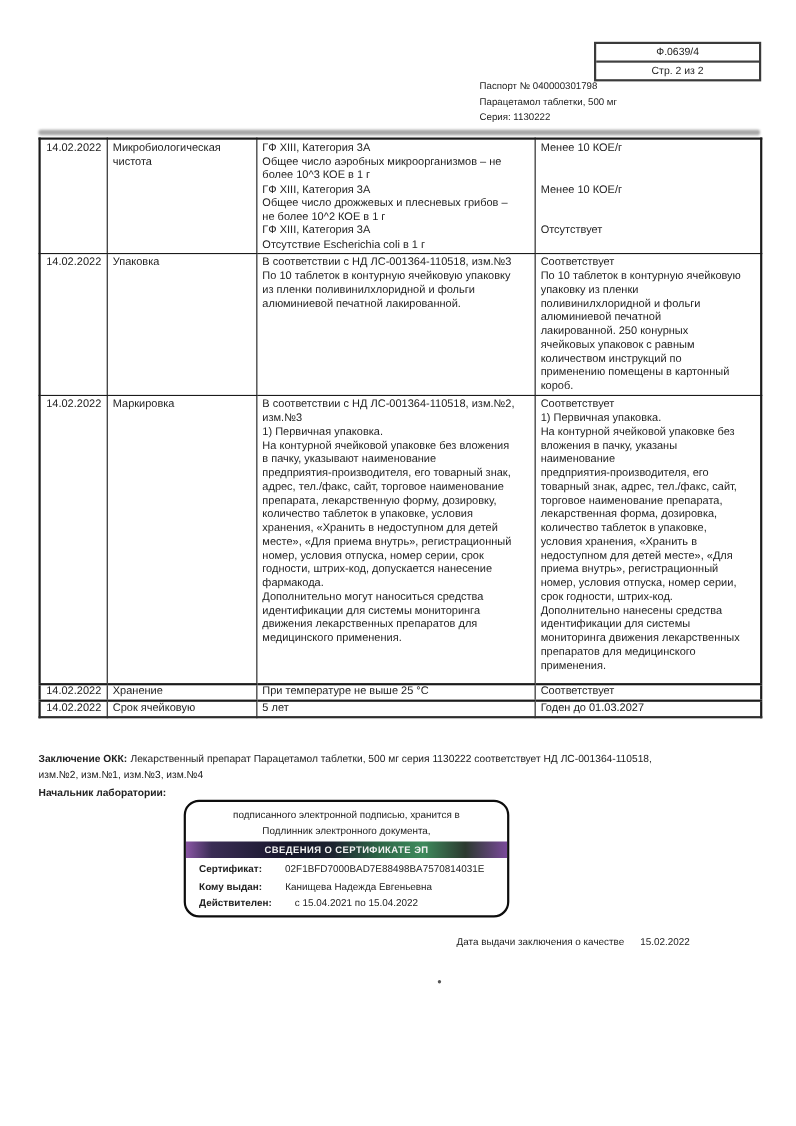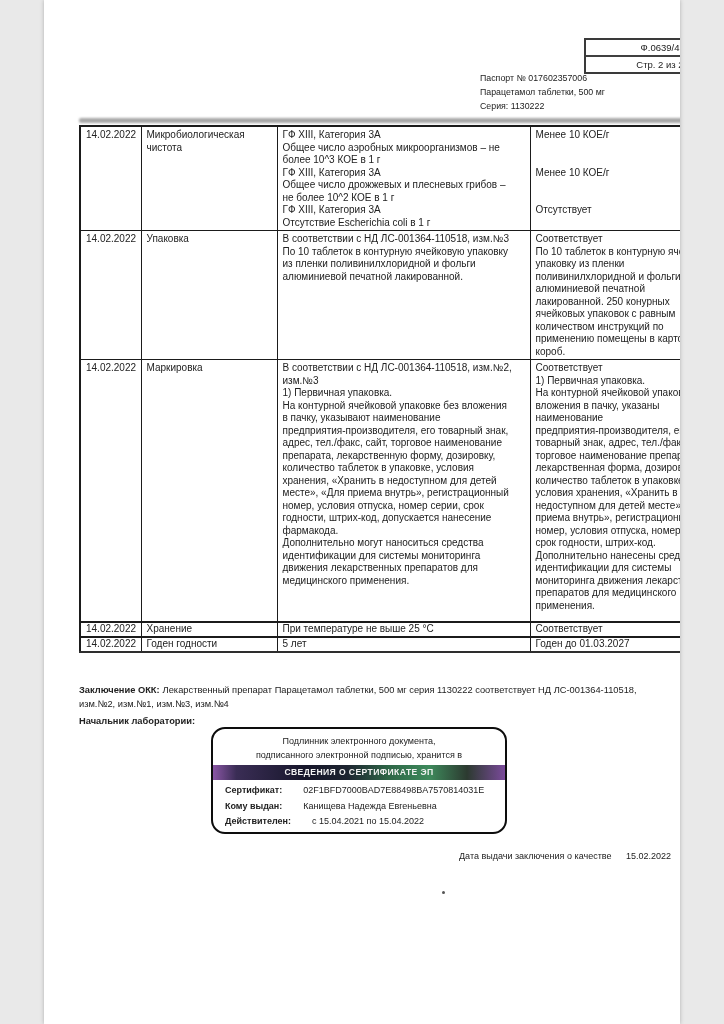--- a/index.html
+++ b/index.html
@@ -1,17 +1,17 @@
 <!DOCTYPE html>
 <html lang="ru"><head>
 <meta charset="utf-8">
 <style>
   html,body{margin:0;padding:0;background:#e9e9e9;}
   .page{
-    position:relative;width:636px;height:1024px;background:#ffffff;
+    position:relative;width:724px;height:1024px;background:#ffffff;
     font-family:"Liberation Sans", sans-serif;color:#222;overflow:hidden;
     box-shadow:0 0 4px rgba(0,0,0,.25);margin:0 auto;
   }
   
   .form-box{
     position:absolute;top:38px;left:540px;width:148px;
     border:2px solid #3a3a3a;font-size:9.5px;text-align:center;
   }
   .form-box .cell{height:15px;line-height:15px;}
   .form-box .cell + .cell{border-top:2px solid #404040;text-align:center;}
@@ -65,21 +65,21 @@
 <body>
 
 <div class="page">
 
   <div class="form-box">
     <div class="cell">Ф.0639/4</div>
     <div class="cell">Стр. 2 из 2</div>
   </div>
 
   <div class="passport">
-    <div>Паспорт № 017602357006</div>
+    <div>Паспорт № 040000301798</div>
     <div>Парацетамол таблетки, 500 мг</div>
     <div>Серия: 1130222</div>
   </div>
 
   <div class="scan-line"></div>
 
   <table class="qc">
     <colgroup>
         <col class="c-date">
         <col class="c-name">
@@ -168,39 +168,39 @@
 применения.</td>
       </tr>
       <tr class="small">
         <td class="date">14.02.2022</td>
         <td>Хранение</td>
         <td>При температуре не выше 25 °С</td>
         <td>Соответствует</td>
       </tr>
       <tr class="small">
         <td class="date">14.02.2022</td>
-        <td>Годен годности</td>
+        <td>Срок ячейковую</td>
         <td>5 лет</td>
         <td>Годен до  01.03.2027</td>
       </tr>
     </tbody>
   </table>
 
   <div class="footer">
     <div>
       <span class="label">Заключение ОКК:</span><span class="concl-text">Лекарственный препарат Парацетамол таблетки, 500 мг серия 1130222  соответствует НД ЛС-001364-110518,
 изм.№2, изм.№1, изм.№3, изм.№4</span>
     </div>
     <div class="head-lab">Начальник лаборатории:</div>
   </div>
 
   <div class="stamp">
     <div class="top">
+      <div>подписанного электронной подписью, хранится в</div>
       <div>Подлинник электронного документа,</div>
-      <div>подписанного электронной подписью, хранится в</div>
     </div>
     <div class="banner">СВЕДЕНИЯ О СЕРТИФИКАТЕ ЭП</div>
     <div class="info">
       <div class="row">
         <span class="lbl">Сертификат:</span>
         <span>02F1BFD7000BAD7E88498BA7570814031E</span>
       </div>
       <div class="row">
         <span class="lbl">Кому выдан:</span>
         <span>Канищева Надежда Евгеньевна</span>

